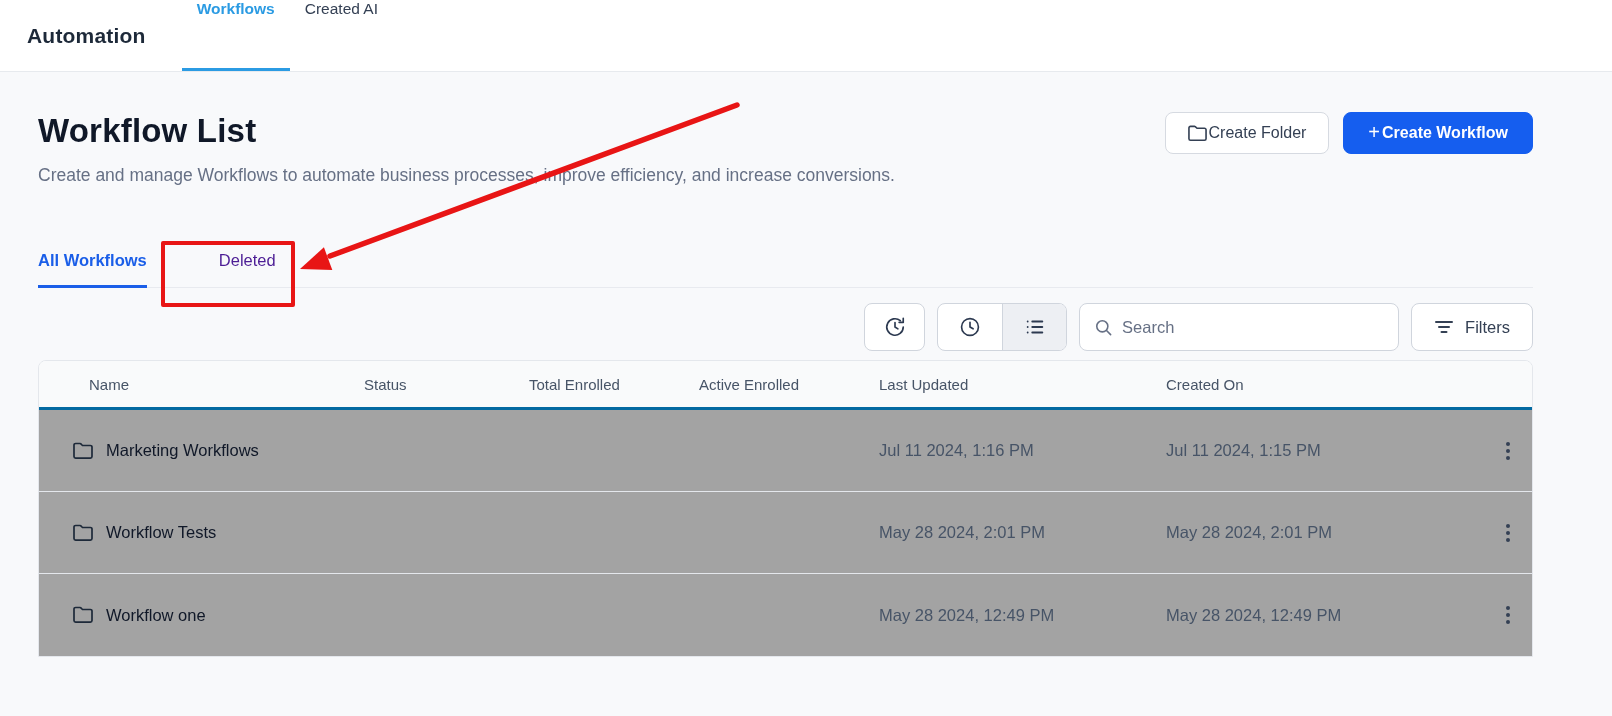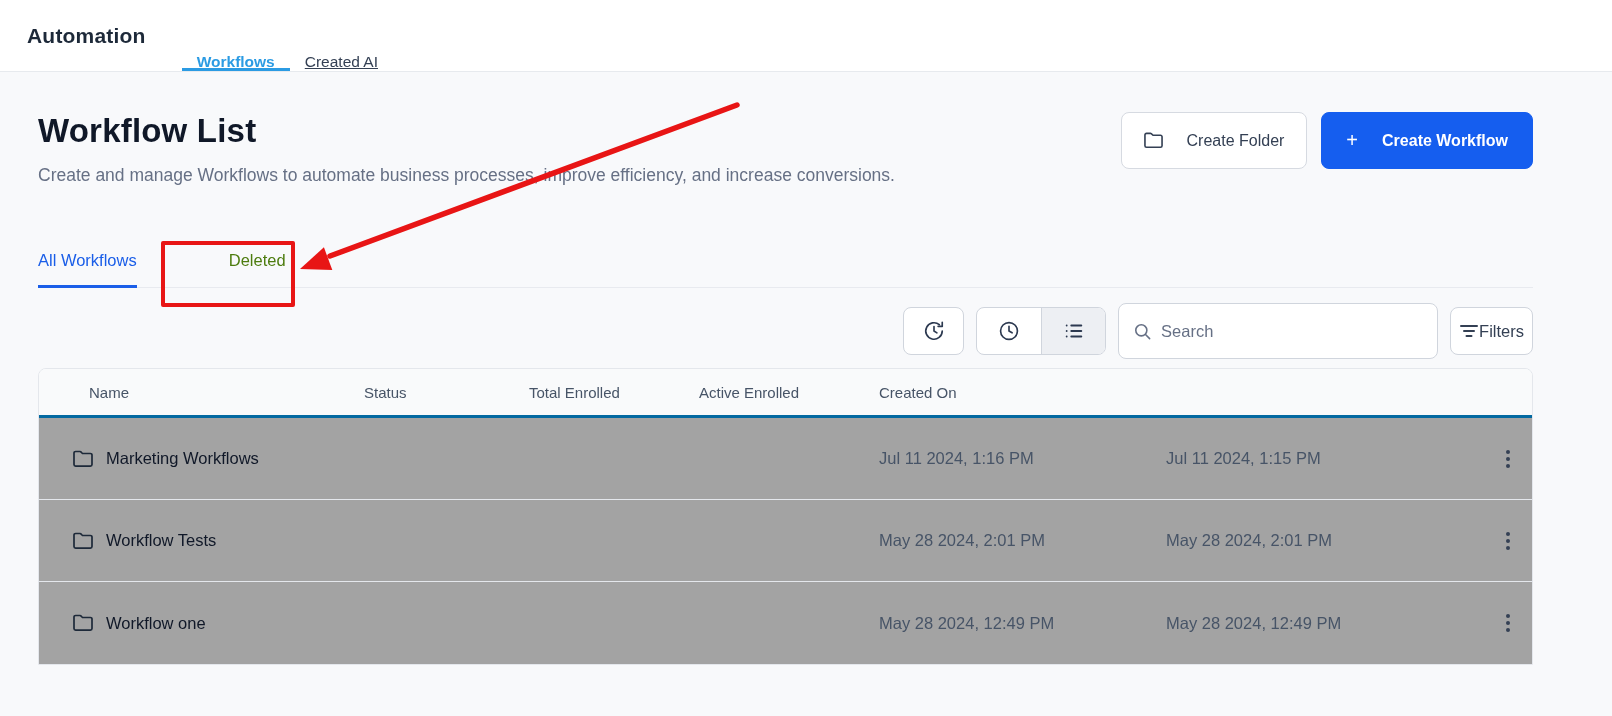--- a/index.html
+++ b/index.html
@@ -11,59 +11,59 @@
     overflow:hidden;
     color:#101828;
   }
   
   .topnav {
     height:72px; background:#ffffff; border-bottom:1px solid #e7eaee;
     display:flex; align-items:stretch; padding-left:27px;
   }
   .app-title { font-size:21px; font-weight:bold; color:#1d2939; align-self:center; margin-right:36px; letter-spacing:.2px; }
   .nav-tab {
-    display:flex; align-items:flex-end; padding:0 15px; font-size:15.5px; color:#344054;
-    position:relative; cursor:pointer; font-weight:500;text-decoration:underline;
+    display:flex; align-items:flex-start; padding:0 15px; font-size:15.5px; color:#344054;
+    position:relative; cursor:pointer; font-weight:500;
   }
   .nav-tab.active { color:#2b9be3; font-weight:bold; }
   .nav-tab.active::after {
     content:""; position:absolute; left:0; right:0; bottom:0; height:3px; background:#2b9be3;
   }
   
   .content { padding:0 79px 0 38px; }
   .header-row { display:flex; justify-content:space-between; align-items:flex-start; margin-top:40px; }
   .page-title { font-size:33px; font-weight:bold; color:#101828; letter-spacing:.2px; }
   .page-desc { margin-top:11px; font-size:17.5px; line-height:29px; color:#667085; max-width:905px; }
   .header-buttons { display:flex; gap:14px; margin-top:0; }
-  .btn { display:flex; align-items:center; justify-content:center; gap:24px; height:57px;
+  .btn { display:flex; align-items:center; justify-content:center; gap:2px; height:42px;
          border-radius:8px; font-size:16px; cursor:pointer; white-space:nowrap; }
   .btn-secondary { background:#ffffff; border:1px solid #d6dae1; color:#344054; padding:0 22px; font-weight:500; }
   .btn-primary  { background:#155eef; border:1px solid #155eef; color:#ffffff; padding:0 24px; font-weight:bold; }
   .plus-glyph { font-size:20px; font-weight:normal; line-height:1; position:relative; top:-1px; }
   
   .wf-tabs { display:flex; margin-top:44px; border-bottom:1px solid #e8eaef; height:54px; align-items:flex-end; }
   .wf-tab { font-size:16.5px; padding-bottom:17px; cursor:pointer; position:relative; }
-  .wf-tab.active { color:#1a5ee8; font-weight:400;margin-top:43px; }
+  .wf-tab.active { color:#1a5ee8; font-weight:700;margin-top:43px; }
   .wf-tab.active::after { content:""; position:absolute; left:0; right:0; bottom:-1px; height:3px; background:#1a5ee8; }
-  .wf-tab.plain { color:#4d7c0f; margin-left:92px; }
+  .wf-tab.plain { color:#4c1d95; margin-left:72px; }
   
   .toolbar { display:flex; justify-content:flex-end; align-items:center; gap:12px; margin-top:15px; }
   .tool-btn { height:48px; background:#ffffff; border:1px solid #d0d5dd; border-radius:8px;
               display:flex; align-items:center; justify-content:center; cursor:pointer; }
   .icon-btn { width:61px; }
   .segmented { display:flex; height:48px; border:1px solid #d0d5dd; border-radius:8px; overflow:hidden; background:#fff; }
   .segment { width:64px; display:flex; align-items:center; justify-content:center; cursor:pointer; }
   .segment + .segment { border-left:1px solid #d0d5dd; }
   .segment.selected { background:#edeff3; }
-  .search-box { width:320px; height:56px; background:#fff; border:1px solid #d0d5dd; border-radius:8px;
+  .search-box { width:320px; height:48px; background:#fff; border:1px solid #d0d5dd; border-radius:8px;
                 display:flex; align-items:center; padding:8px 14px; gap:9px; }
   .search-box input { border:none; outline:none; flex:1; font-size:16.5px; color:#344054;
                       font-family:"Liberation Sans","DejaVu Sans",sans-serif; background:transparent; }
   .search-box input::placeholder { color:#667085; }
-  .filters-btn { padding:0 8px; font-size:16.5px; color:#344054; font-weight:500; }
+  .filters-btn { padding:0 22px; gap:11px; font-size:16.5px; color:#344054; font-weight:500; }
   
   .breadcrumb { margin:22px 0 0 25px; font-size:15.5px; color:#344054; }
   
   .table-card { margin-top:9px; background:#ffffff; border:1px solid #e4e7ec; border-radius:8px 8px 0 0;
                 overflow:hidden; }
   .tgrid { display:grid; grid-template-columns:325px 165px 170px 180px 287px 308px 1fr; align-items:center; }
   .thead { height:49px; background:#f9fafb; border-bottom:3px solid #0369a1; }
   .th { font-size:15px; color:#475467; padding-left:0; }
   .th.first { padding-left:50px; }
   .trow { height:82px; border-bottom:1px solid #e4e7ec; background:#a3a3a3; }
@@ -177,20 +177,21 @@
     </div>
   </div>
 
 
   <div class="table-card">
     <div class="tgrid thead">
       <div class="th first">Name</div>
       <div class="th">Status</div>
       <div class="th">Total Enrolled</div>
       <div class="th">Active Enrolled</div>
+      <div class="th">Last Updated</div>
       <div class="th">Created On</div>
       <div class="th"></div>
     </div>
 
     <div class="tgrid trow">
       <div class="name-cell">
         <span>
           <svg class="ic" width="20" height="18" viewBox="0 0 20 17" fill="none" stroke="#1d2939" stroke-width="1.7" stroke-linejoin="round">
               <path d="M1 3.5 V14 a1.6 1.6 0 0 0 1.6 1.6 H17.4 A1.6 1.6 0 0 0 19 14 V4.6 A1.6 1.6 0 0 0 17.4 3 H9.5 L7.6 1.2 A1.2 1.2 0 0 0 6.8 1 H2.6 A1.6 1.6 0 0 0 1 2.6 Z"></path>
             </svg>

